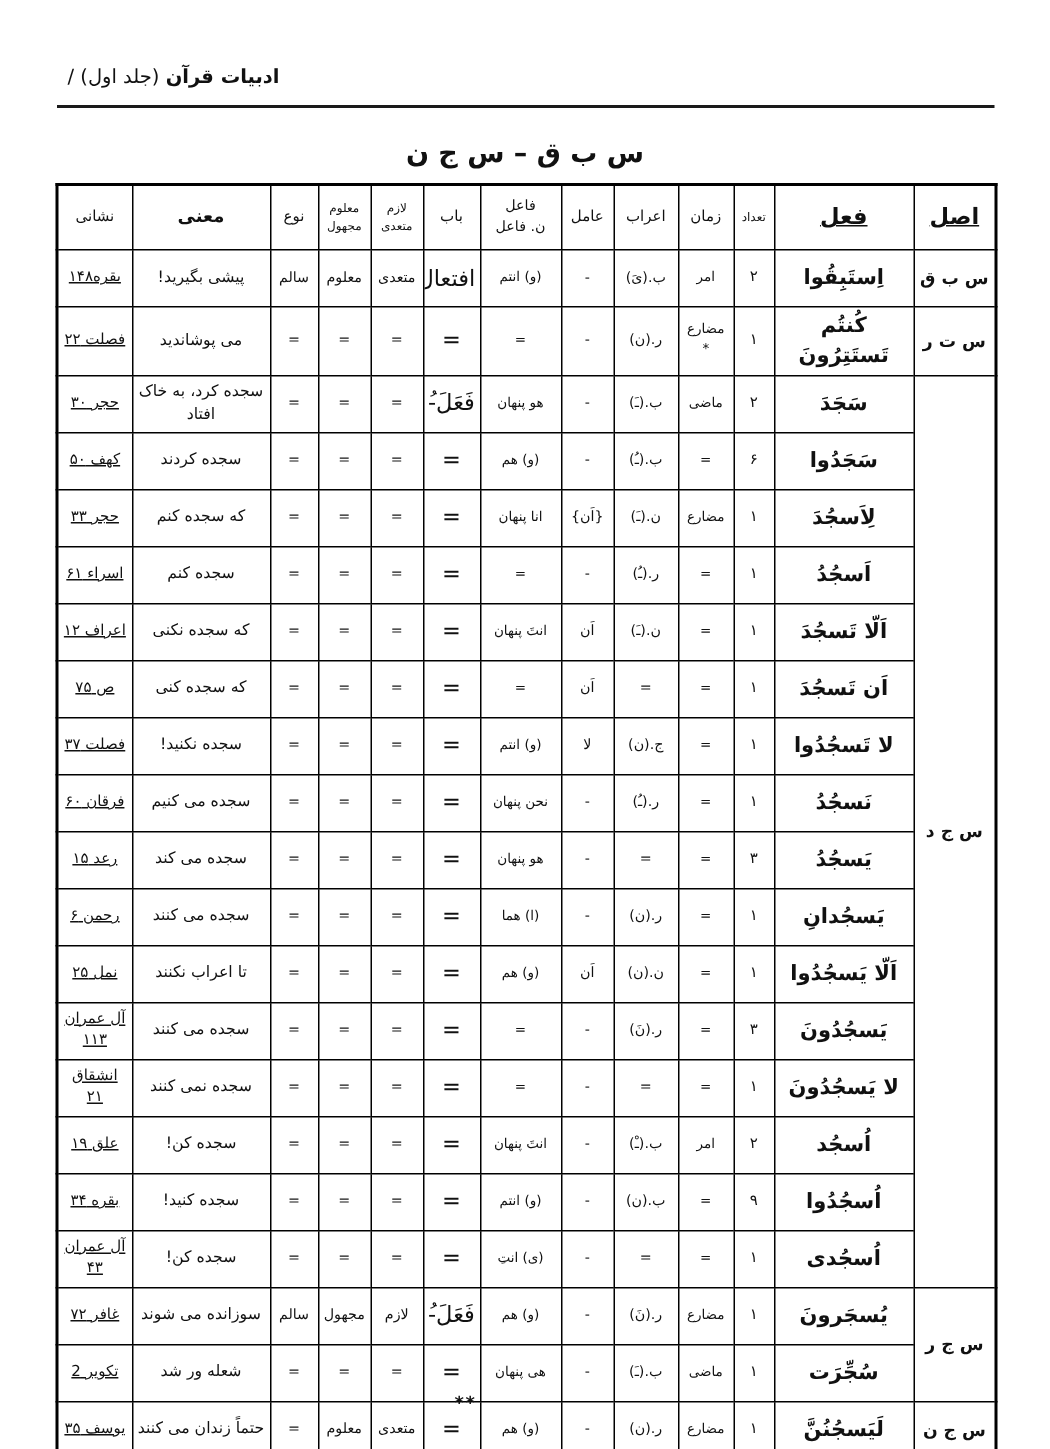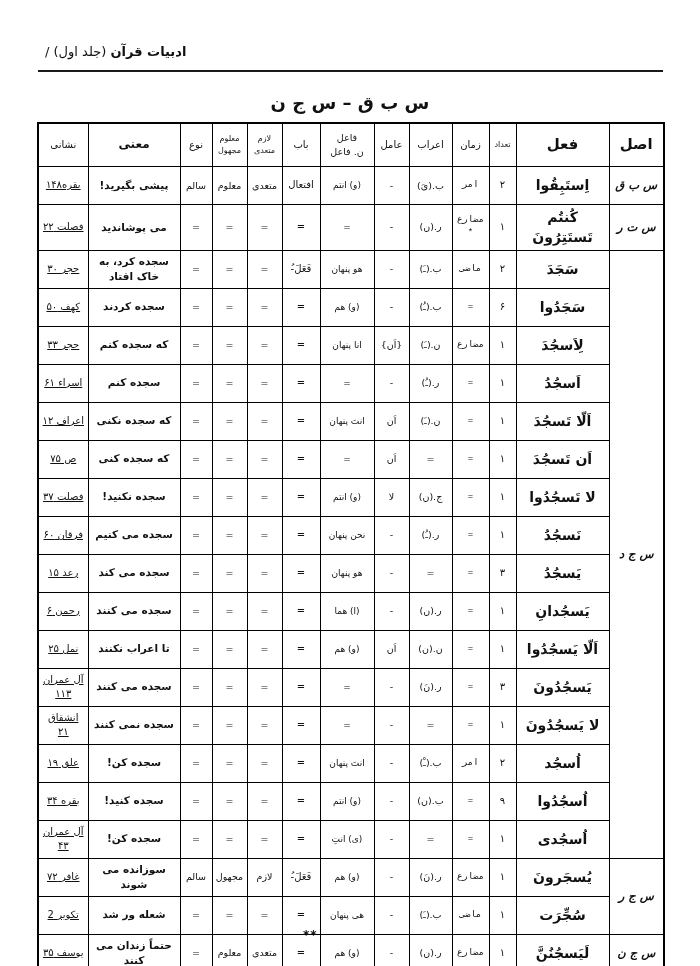--- a/index.html
+++ b/index.html
@@ -25,35 +25,35 @@
     position:absolute;top:122px;left:37px;width:626px;
     border-collapse:collapse;table-layout:fixed;direction:rtl;
     border:2px solid #000;
   }
   table.main td,table.main th{
     border:1px solid #000;text-align:center;vertical-align:middle;
     padding:2px 3px;overflow:hidden;white-space:pre-line;line-height:1.45;
   }
   thead th{height:38px;font-weight:normal;}
   tbody td{height:33px;}
-  .h-asl,.h-fel{font-size:15px;font-weight:bold;}
+  .h-asl,.h-fel{font-size:15px;font-weight:bold;text-decoration:underline;}
   .h-mani{font-size:12px;font-weight:bold;margin-top:32px;}
   .h-count,.h-lazem,.h-malum{font-size:8px;line-height:1.5;}
   .h-fael{font-size:9.5px;line-height:1.5;}
   .h-zaman,.h-erab,.h-amel,.h-bab,.h-now,.h-neshani{font-size:10px;}
-  td.asl{vertical-align:top;font-weight:bold;font-size:11.5px;padding-top:7px;font-style:italic;}
+  td.asl{vertical-align:top;font-weight:bold;font-size:11.5px;padding-top:7px;}
   td.c-fel{font-size:14px;font-weight:bold;margin-top:15px;}
   td.c-count{font-size:10px;}
-  td.c-zaman{font-size:9px;font-family:Liberation Mono, monospace;}
+  td.c-zaman{font-size:9px;}
   td.c-erab{font-size:9.5px;}
   td.c-amel{font-size:9.5px;}
   td.c-fael{font-size:9px;margin-top:23px;}
-  td.c-bab{font-size:10px;}
+  td.c-bab{font-size:15px;}
   td.c-lazem,td.c-malum,td.c-now{font-size:9.5px;}
-  td.c-mani{font-size:10.5px;font-weight:bold;text-align:right;padding-right:6px;}
+  td.c-mani{font-size:10.5px;font-weight:normal;text-align:right;padding-right:6px;}
   td.c-neshani{font-size:10px;text-decoration:underline;}
   .footnote{
     position:absolute;top:928px;left:303px;font-size:12px;font-weight:bold;
     letter-spacing:1px;
   }
 </style>
 </head>
 <body>
 
 <div class="running-head">

